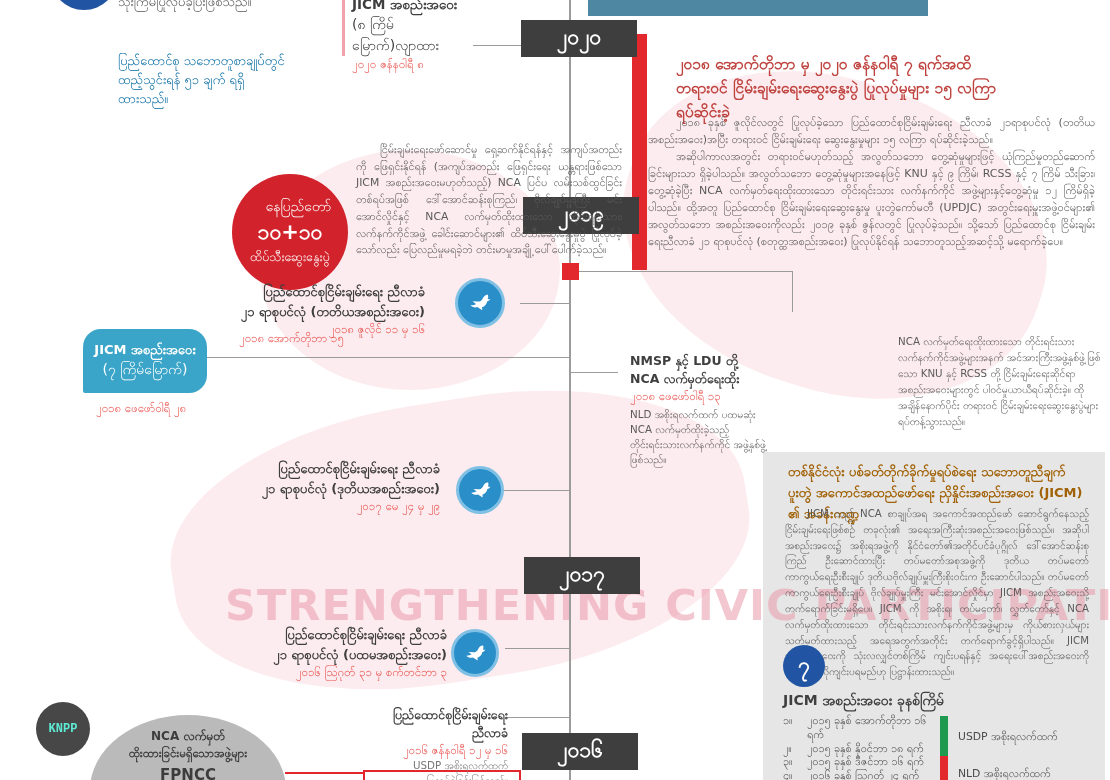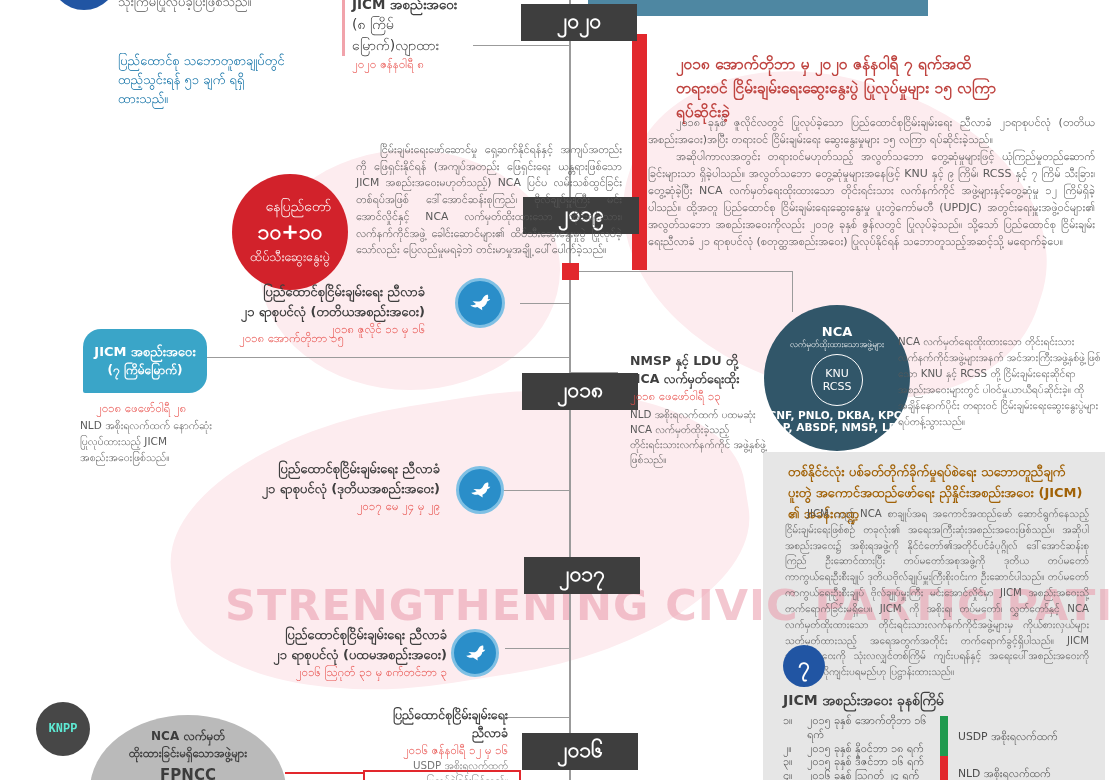--- a/index.html
+++ b/index.html
@@ -49,23 +49,22 @@
   <div class="line" style="left:578px;top:271px;width:214px;height:1px;"></div>
   <div class="line" style="left:792px;top:271px;width:1px;height:41px;"></div>
 
   <div class="abs z4" style="left:588px;top:0;width:340px;height:16px;background:#4e87a2;"></div>
   <div class="redline" style="left:632px;top:34px;width:15px;height:236px;"></div>
   <div class="redline" style="left:562px;top:263px;width:17px;height:17px;"></div>
   <div class="abs z4" style="left:342px;top:0;width:3px;height:56px;background:#f1a3ab;"></div>
   <div class="redline" style="left:285px;top:772px;width:78px;height:2px;"></div>
   <div class="abs z4" style="left:363px;top:770px;width:158px;height:28px;border:2px solid #e2282d;background:#fff;"></div>
 
-  <div class="year" style="left:521px;top:4px;">၂၀၂၀</div>
+  <div class="year" style="left:521px;top:20px;">၂၀၂၀</div>
   <div class="year" style="left:523px;top:197px;">၂၀၁၉</div>
-  <div class="year" style="left:522px;top:373px;">၂၀၁၈</div>
   <div class="year" style="left:524px;top:557px;">၂၀၁၇</div>
   <div class="year" style="left:522px;top:733px;">၂၀၁၆</div>
 
   <div class="circle blue" style="left:50px;top:-58px;width:68px;height:68px;"></div>
   <div class="abs z6" style="left:118px;top:-7px;width:250px;font-size:13px;color:#555;">သုံးကြိမ်ပြုလုပ်ခဲ့ပြီးဖြစ်သည်။</div>
 
   <div class="abs z6" style="left:118px;top:52px;width:172px;font-size:13px;color:#0369a1;line-height:1.45;">ပြည်ထောင်စု သဘောတူစာချုပ်တွင် ထည့်သွင်းရန် ၅၁ ချက် ရရှိထားသည်။</div>
 
   <div class="abs z6" style="left:352px;top:-6px;width:124px;line-height:1.5;">
     <div class="hdg" style="font-size:13.5px;">JICM အစည်းအဝေး</div>
@@ -93,42 +92,31 @@
     <div class="date">၂၀၁၈ ဇူလိုင် ၁၁ မှ ၁၆</div>
   </div>
   <div class="dove-circle" style="left:455px;top:278px;width:50px;height:50px;">
     <svg width="28" height="28" viewBox="0 0 32 32">
         <path fill="#fff" d="M25.8 6.2c-2.6.1-4.6 1.2-5.9 3.3l-1.5 2.5c-1 1.6-2.7 2.5-4.9 2.4l-6-.3 3.9 2.9c-1.7 1.2-3.8 1.7-6.4 1.6 2.3 2.2 5.1 2.9 8 2.1l5.6 3.6-.3-3.4c3.2-1.1 5.3-3.5 5.8-6.7 1.6-.3 2.8-1.2 3.5-2.7-1.1.2-2 .1-2.8-.2.8-1.6.8-3.3 0-5.1z"></path>
       </svg>
   </div>
 
   <div class="abs z6" style="left:83px;top:329px;width:124px;height:64px;background:#3aa5c8;border-radius:18px 18px 18px 2px;color:#fff;display:flex;flex-direction:column;align-items:center;justify-content:center;text-align:center;">
     <div style="font-size:13px;font-weight:bold;">JICM အစည်းအဝေး</div>
-    <div style="font-size:12px;font-weight:bold;text-align:right;">(၇ ကြိမ်မြောက်)</div>
+    <div style="font-size:14px;font-weight:normal;text-align:right;">(၇ ကြိမ်မြောက်)</div>
   </div>
   <div class="abs z6 date" style="left:96px;top:400px;">၂၀၁၈ ဖေဖော်ဝါရီ ၂၈</div>
-  <div class="abs z6" style="left:80px;top:418px;width:142px;font-size:10.5px;color:#5a5a5a;line-height:1.5;">NLD အစိုးရလက်ထက် နောက်ဆုံးပြုလုပ်ထားသည့် JICM အစည်းအဝေးဖြစ်သည်။</div>
 
   <div class="abs z6" style="left:630px;top:352px;width:142px;line-height:1.45;">
     <div class="hdg" style="font-size:12.5px;">NMSP နှင့် LDU တို့</div>
     <div class="hdg" style="font-size:12.5px;">NCA လက်မှတ်ရေးထိုး</div>
     <div class="date">၂၀၁၈ ဖေဖော်ဝါရီ ၁၃</div>
     <div style="font-size:10.3px;color:#5a5a5a;margin-top:3px;">NLD အစိုးရလက်ထက် ပထမဆုံး NCA လက်မှတ်ထိုးခဲ့သည့် တိုင်းရင်းသားလက်နက်ကိုင် အဖွဲ့နှစ်ဖွဲ့ဖြစ်သည်။</div>
   </div>
 
-  <div class="circle" style="left:764px;top:305px;width:146px;height:146px;background:#315669;color:#fff;">
-    <div style="font-size:13px;font-weight:bold;">NCA</div>
-    <div style="font-size:8.5px;">လက်မှတ်ထိုးထားသောအဖွဲ့များ</div>
-    <div style="border:1.5px solid #fff;border-radius:50%;width:52px;height:52px;display:flex;flex-direction:column;align-items:center;justify-content:center;margin:3px 0;">
-      <div style="font-size:11px;">KNU</div>
-      <div style="font-size:11px;">RCSS</div>
-    </div>
-    <div style="font-size:10.5px;font-weight:bold;">CNF, PNLO, DKBA, KPC,</div>
-    <div style="font-size:10.5px;font-weight:bold;">ALP, ABSDF, NMSP, LDU</div>
-  </div>
   <div class="abs z6" style="left:898px;top:334px;width:208px;font-size:10.3px;color:#5a5a5a;line-height:1.55;">NCA လက်မှတ်ရေးထိုးထားသော တိုင်းရင်းသား လက်နက်ကိုင်အဖွဲ့များအနက် အင်အားကြီးအဖွဲ့နှစ်ဖွဲ့ဖြစ်သော KNU နှင့် RCSS တို့ ငြိမ်းချမ်းရေးဆိုင်ရာ အစည်းအဝေးများတွင် ပါဝင်မှုယာယီရပ်ဆိုင်းခဲ့။ ထိုအချိန်နောက်ပိုင်း တရားဝင် ငြိမ်းချမ်းရေးဆွေးနွေးပွဲများ ရပ်တန့်သွားသည်။</div>
 
   <div class="abs z6 rt" style="left:205px;top:459px;width:235px;line-height:1.5;">
     <div class="hdg" style="font-size:13px;">ပြည်ထောင်စုငြိမ်းချမ်းရေး ညီလာခံ</div>
     <div class="hdg" style="font-size:13px;">၂၁ ရာစုပင်လုံ (ဒုတိယအစည်းအဝေး)</div>
     <div class="date">၂၀၁၇ မေ ၂၄ မှ ၂၉</div>
   </div>
   <div class="dove-circle" style="left:456px;top:466px;width:48px;height:48px;">
     <svg width="27" height="27" viewBox="0 0 32 32">
         <path fill="#fff" d="M25.8 6.2c-2.6.1-4.6 1.2-5.9 3.3l-1.5 2.5c-1 1.6-2.7 2.5-4.9 2.4l-6-.3 3.9 2.9c-1.7 1.2-3.8 1.7-6.4 1.6 2.3 2.2 5.1 2.9 8 2.1l5.6 3.6-.3-3.4c3.2-1.1 5.3-3.5 5.8-6.7 1.6-.3 2.8-1.2 3.5-2.7-1.1.2-2 .1-2.8-.2.8-1.6.8-3.3 0-5.1z"></path>

